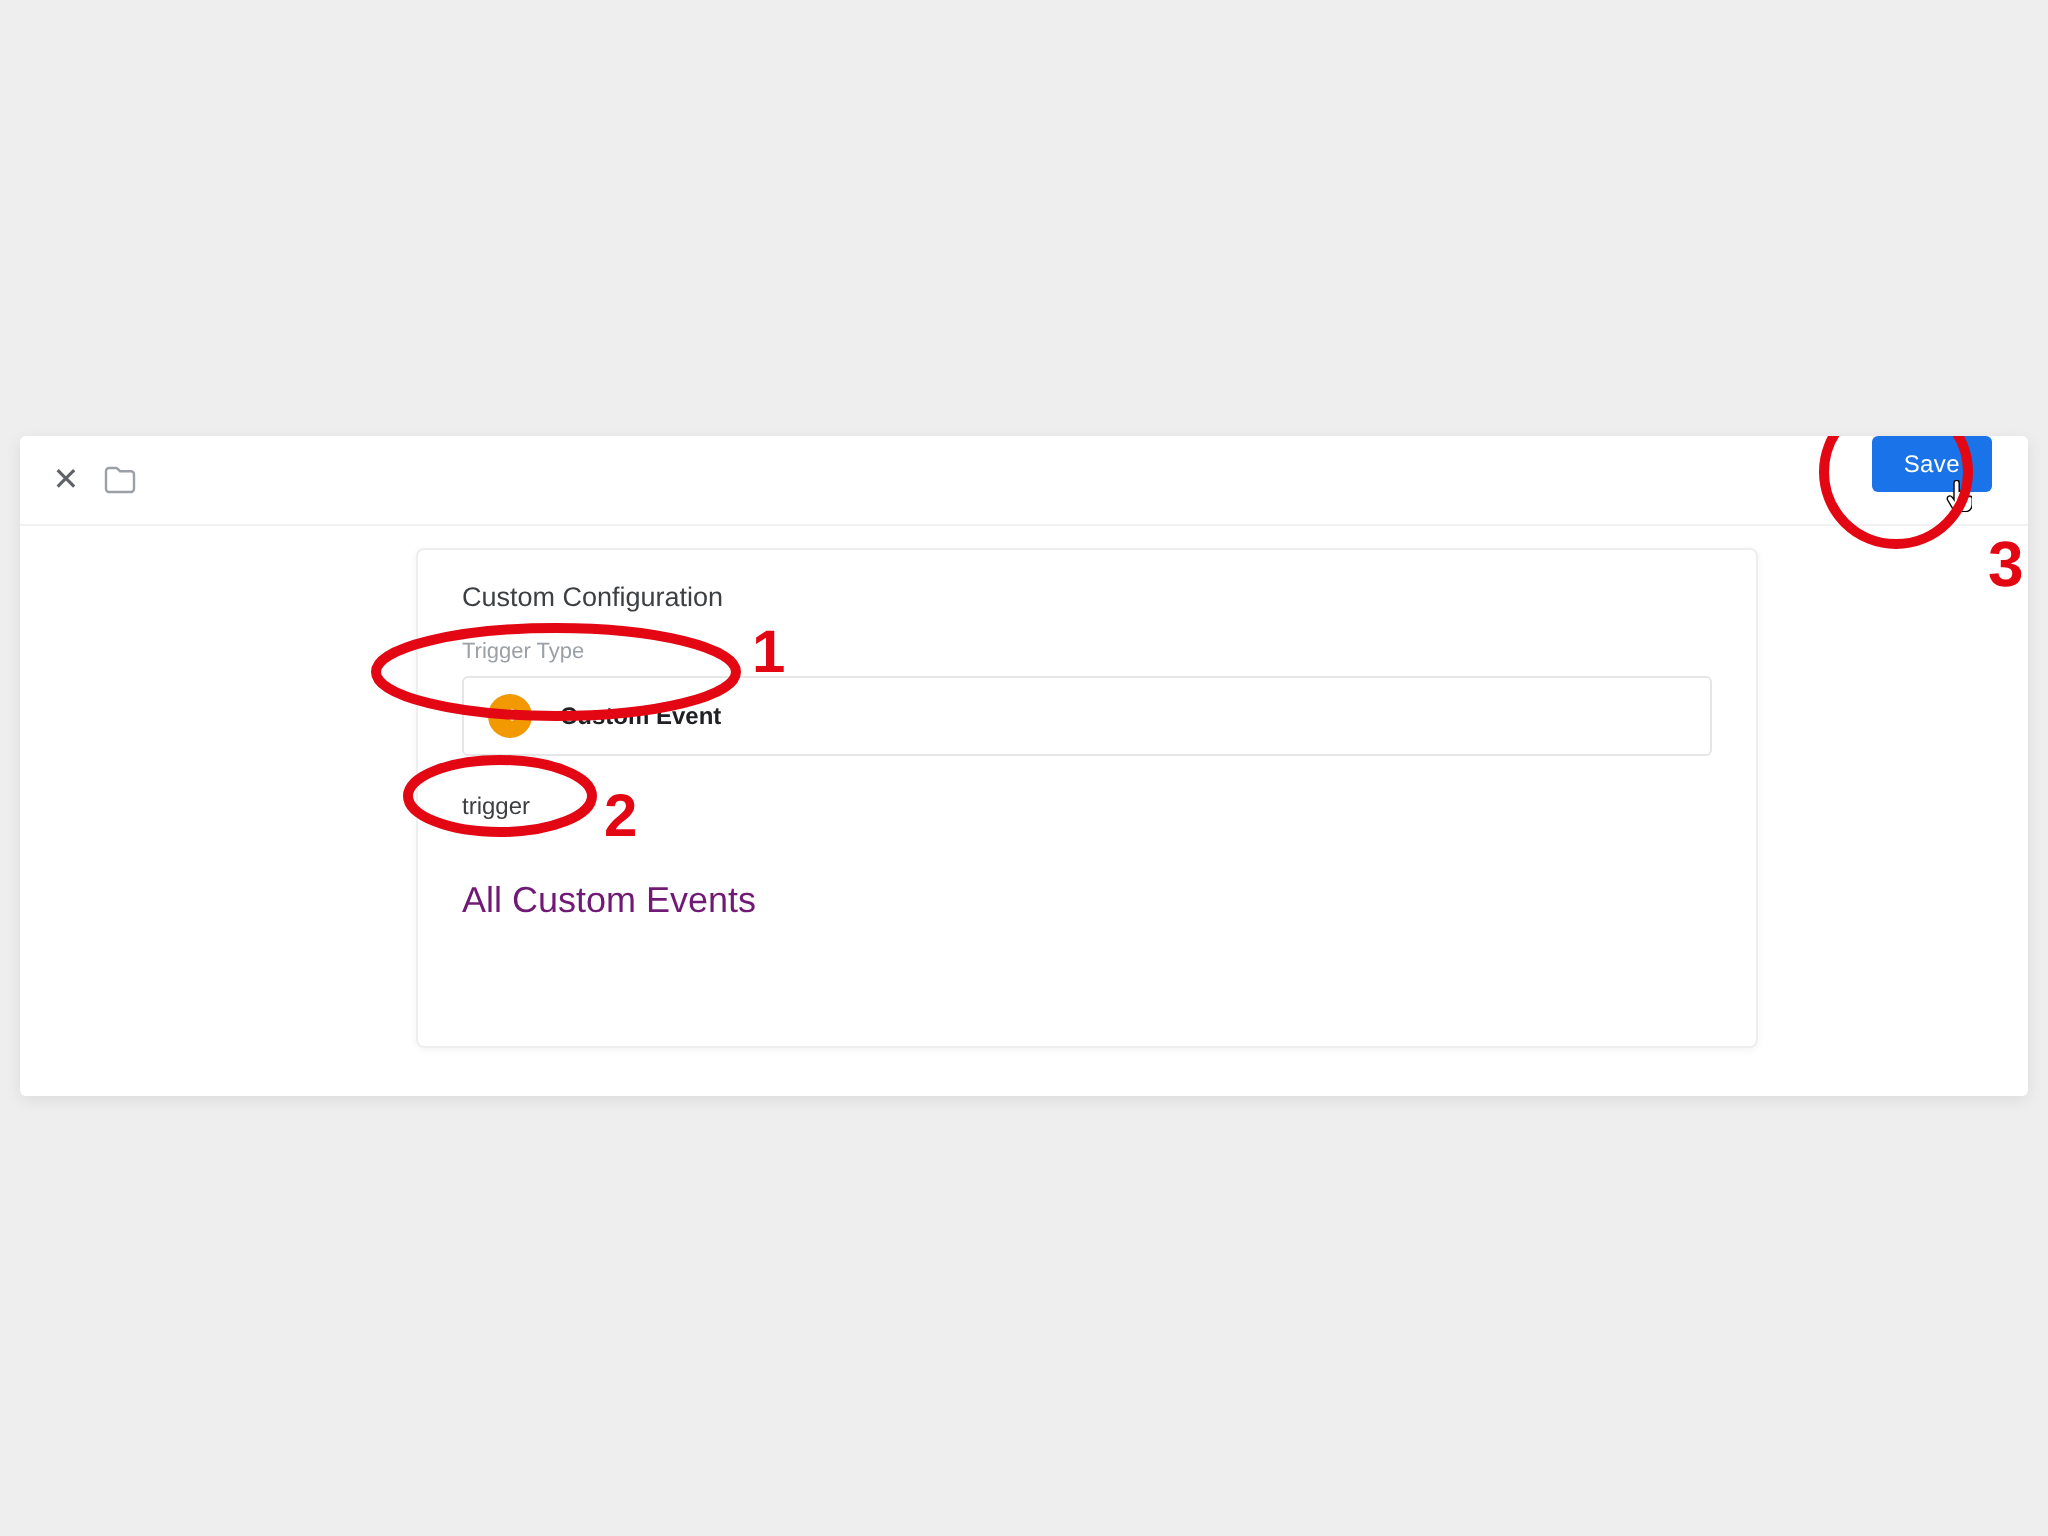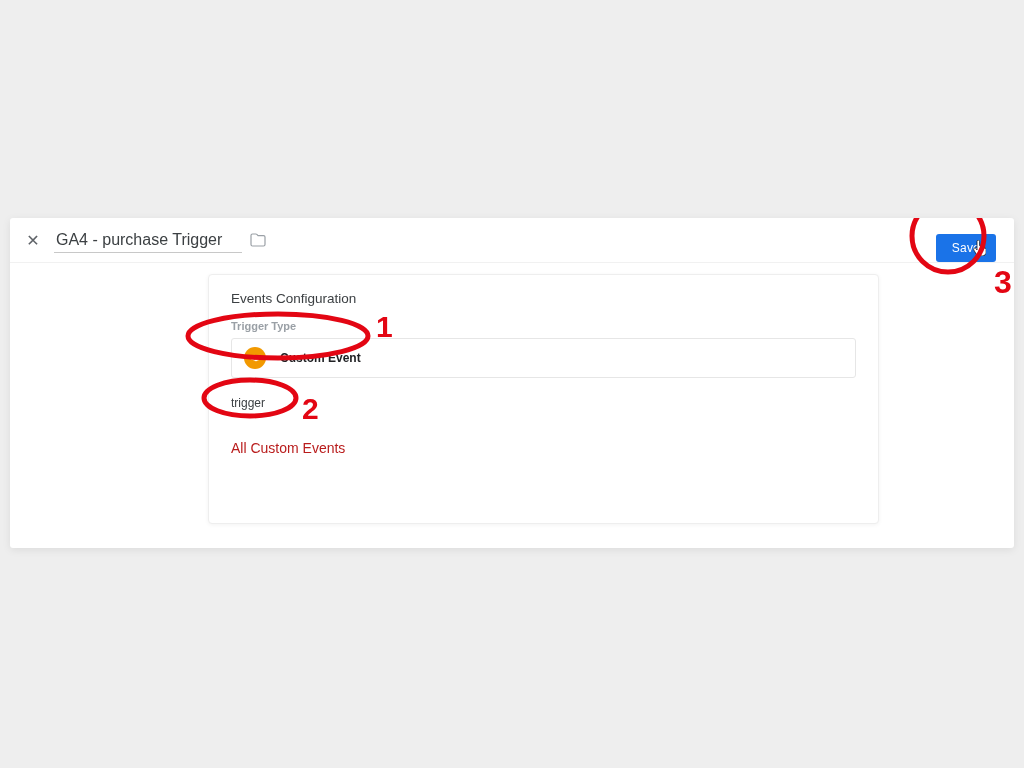--- a/index.html
+++ b/index.html
@@ -50,21 +50,21 @@
   .folder-icon {
     margin-left: 8px;
     width: 16px;
     height: 14px;
     display: inline-block;
   }
   .folder-icon svg { display:block; }
   .save-btn {
     position: absolute;
     right: 18px;
-    top: 16px;
+    top: 0;
     background: #1a73e8;
     color: #ffffff;
     border: none;
     border-radius: 3px;
     height: 28px;
     padding: 0 16px;
     font-size: 12px;
     letter-spacing: .2px;
     cursor: pointer;
     display: flex;
@@ -91,21 +91,20 @@
   }
   .card-heading {
     font-size: 13.5px;
     color: #3c4043;
     margin-bottom: 14px;
   }
   .field-label {
     font-size: 11px;
     color: #9aa0a6;
     margin-bottom: 6px;
-    font-weight: bold;
   }
   .trigger-type-row {
     border: 1px solid #e6e6e6;
     border-radius: 3px;
     height: 38px;
     display: flex;
     align-items: center;
     padding: 0 12px;
     margin-bottom: 18px;
     cursor: pointer;
@@ -124,22 +123,22 @@
     margin-right: 14px;
     letter-spacing: -2px;
   }
   .trigger-type-name { font-size: 12px; font-weight: 700; color:#202124; }
   .event-name-value {
     font-size: 12px;
     color: #3c4043;
     margin-bottom: 18px;
   }
   .fires-on-value {
-    font-size: 14px;
-    color: #b91c1c;
+    font-size: 18px;
+    color: #701a75;
     margin-top: 30px;
   }
 
   
   .anno-svg {
     position: absolute;
     left: 10px;
     top: 218px;
     width: 1004px;
     height: 330px;
@@ -153,36 +152,35 @@
     pointer-events: none;
   }
 </style>
 </head>
 <body>
 
 <div class="panel">
 
   <div class="top-bar">
     <span class="close-x">✕</span>
-    <input class="title-input" value="GA4 - purchase Trigger" style="">
     <span class="folder-icon">
       <svg width="16" height="14" viewBox="0 0 16 14">
         <path d="M1 2.5C1 1.67 1.67 1 2.5 1h3.3c.4 0 .78.16 1.06.44L8 2.6h5.5c.83 0 1.5.67 1.5 1.5v7.4c0 .83-.67 1.5-1.5 1.5h-11C1.67 13 1 12.33 1 11.5v-9z" fill="none" stroke="#9aa0a6" stroke-width="1.2"></path>
       </svg>
     </span>
     <button class="save-btn">Save</button>
     <span class="cursor-icon">
       <svg width="14" height="16" viewBox="0 0 14 16">
         <path d="M5 1.5c0-.8.6-1.4 1.3-1.4S7.6.7 7.6 1.5v4.2l1-.3c.7-.2 1.4.3 1.4 1v.5l1-.2c.7-.1 1.3.4 1.3 1.1v.4l.8-.1c.6 0 1 .5 1 1.1v3.1c0 2-1.6 3.6-3.6 3.6H7.3c-1.3 0-2.5-.7-3.1-1.8l-2.4-4.1c-.4-.7-.1-1.6.6-1.9.6-.3 1.3 0 1.7.5L5 9.9V1.5z" fill="#ffffff" stroke="#000000" stroke-width=".7"></path>
       </svg>
     </span>
   </div>
 
   <div class="card">
-    <div class="card-heading">Events Configuration</div>
+    <div class="card-heading">Custom Configuration</div>
 
     <div class="field-label">Trigger Type</div>
     <div class="trigger-type-row">
       <div class="trigger-type-icon">&lt;&gt;</div>
       <div class="trigger-type-name">Custom Event</div>
     </div>
 
     <div class="event-name-value">trigger</div>
 
     <div class="fires-on-value">All Custom Events</div>

